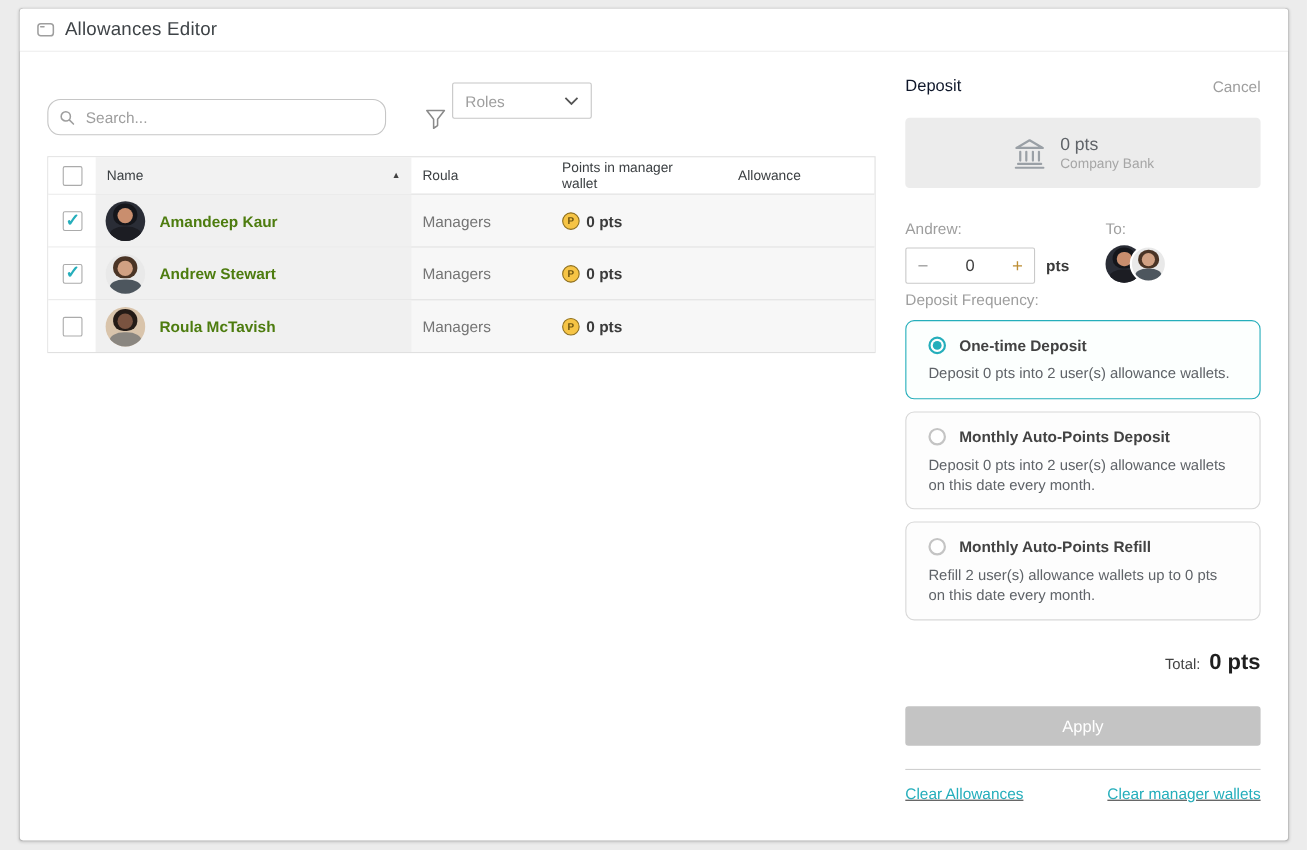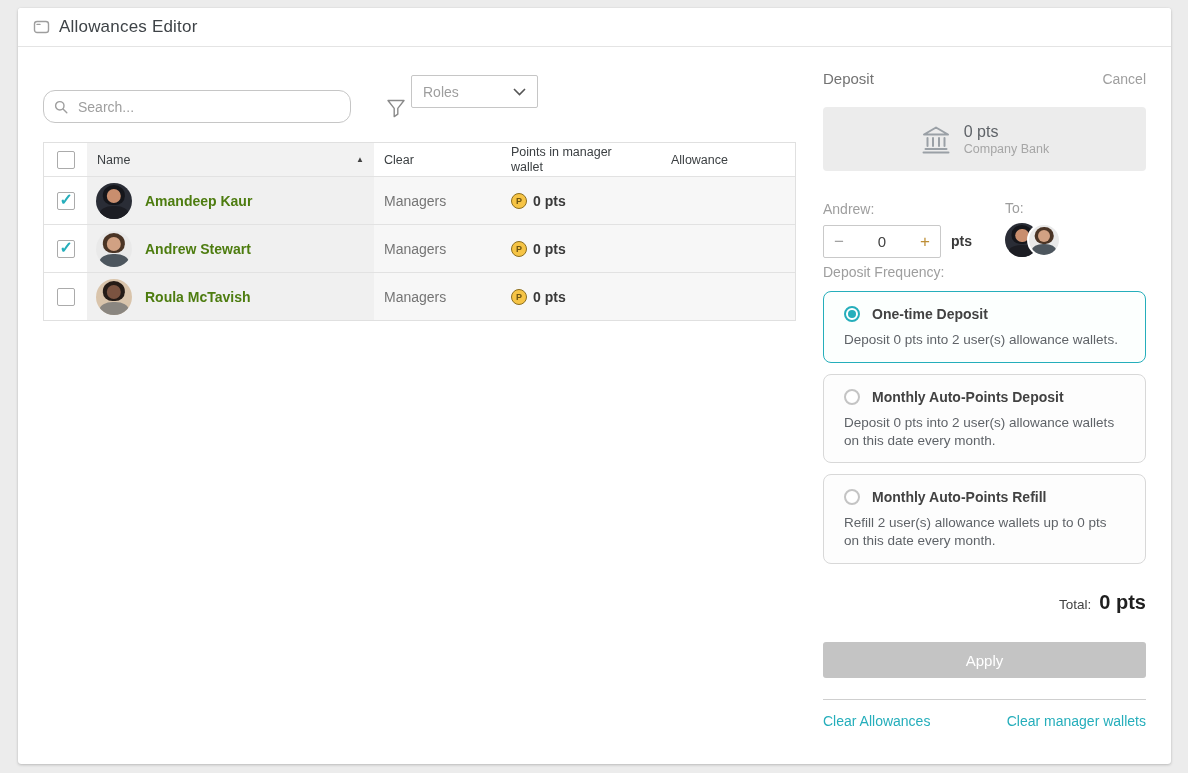--- a/index.html
+++ b/index.html
@@ -85,21 +85,21 @@
   .av .torso { bottom:-10%; width:80%; height:46%; border-radius:46% 46% 0 0; }
   .av.sz36 { width:36px; height:36px; }
   .av.sz34 { width:34px; height:34px; }
   .av.a1 { background:#2a2d36; } .av.a1 .hair{background:#15161b;} .av.a1 .head{background:#c98e6e;} .av.a1 .torso{background:#1c1d23;}
   .av.a2 { background:#e9e9e9; } .av.a2 .hair{background:#4a3425;} .av.a2 .head{background:#d1a183;} .av.a2 .torso{background:#4d565e;}
   .av.a3 { background:#d9c4ab; } .av.a3 .hair{background:#241b16;} .av.a3 .head{background:#7a5340;} .av.a3 .torso{background:#8a8680;}
 
   
   .panel { position:absolute; left:805px; top:0; width:323px; }
   .panel-header { margin-top:62px; display:flex; align-items:center; justify-content:space-between; }
-  .panel-title { font-size:15px; color:#737373; }
+  .panel-title { font-size:15px; color:#0f172a; }
   .cancel-link { font-size:14px; color:#9e9e9e; cursor:pointer; }
   .bank-box {
     margin-top:20px; height:64px; background:#ececec; border-radius:4px;
     display:flex; align-items:center; justify-content:center; gap:12px;
   }
   .bank-text .pts { font-size:16px; color:#5f6368; }
   .bank-text .bname { font-size:12.5px; color:#a6a6a6; margin-top:1px; }
 
   .labels-row { margin-top:29px; position:relative; height:17px; }
   .lab { font-size:14px; color:#9e9e9e; }
@@ -131,21 +131,21 @@
   .opt-desc { margin-top:9px; font-size:13.5px; color:#5f6368; line-height:1.32; }
 
   .total-row { margin-top:27px; display:flex; justify-content:flex-end; align-items:baseline; gap:8px; }
   .total-label { font-size:13.5px; color:#424242; }
   .total-value { font-size:20px; font-weight:bold; color:#1f1f1f; }
   .apply-btn {
     margin-top:28px; width:100%; height:36px; border:none; border-radius:3px;
     background:var(--disabled, #c4c4c4); color:#fff; font-size:15px; font-family:inherit; cursor:default;
   }
   .panel-divider { margin-top:21px; border:none; border-top:1px solid #cfcfcf; }
-  .links-row { margin-top:13px; display:flex; justify-content:space-between; }
+  .links-row { margin-top:13px; display:flex; justify-content:space-between;text-decoration:underline; }
   .tlink { font-size:14px; color:var(--accent, #25aebb); cursor:pointer; text-decoration:none; }
 </style>
 </head>
 <body>
 
 <div class="stage">
   <div class="card">
 
     <div class="titlebar">
       <span class="win-ic">
@@ -184,21 +184,21 @@
     <div class="utable">
       <div class="t-head">
         <div class="cell c-check">
           <span class="checkbox"></span>
         </div>
         <div class="cell h-name">
           <span>Name</span>
           <span class="sort-asc">▲</span>
         </div>
         <div class="cell">
-          <span>Clear</span>
+          <span>Roula</span>
         </div>
         <div class="cell h-points">
           <span>Points in manager wallet</span>
         </div>
         <div class="cell">
           <span>Allowance</span>
         </div>
       </div>
 
       <div class="t-row">

